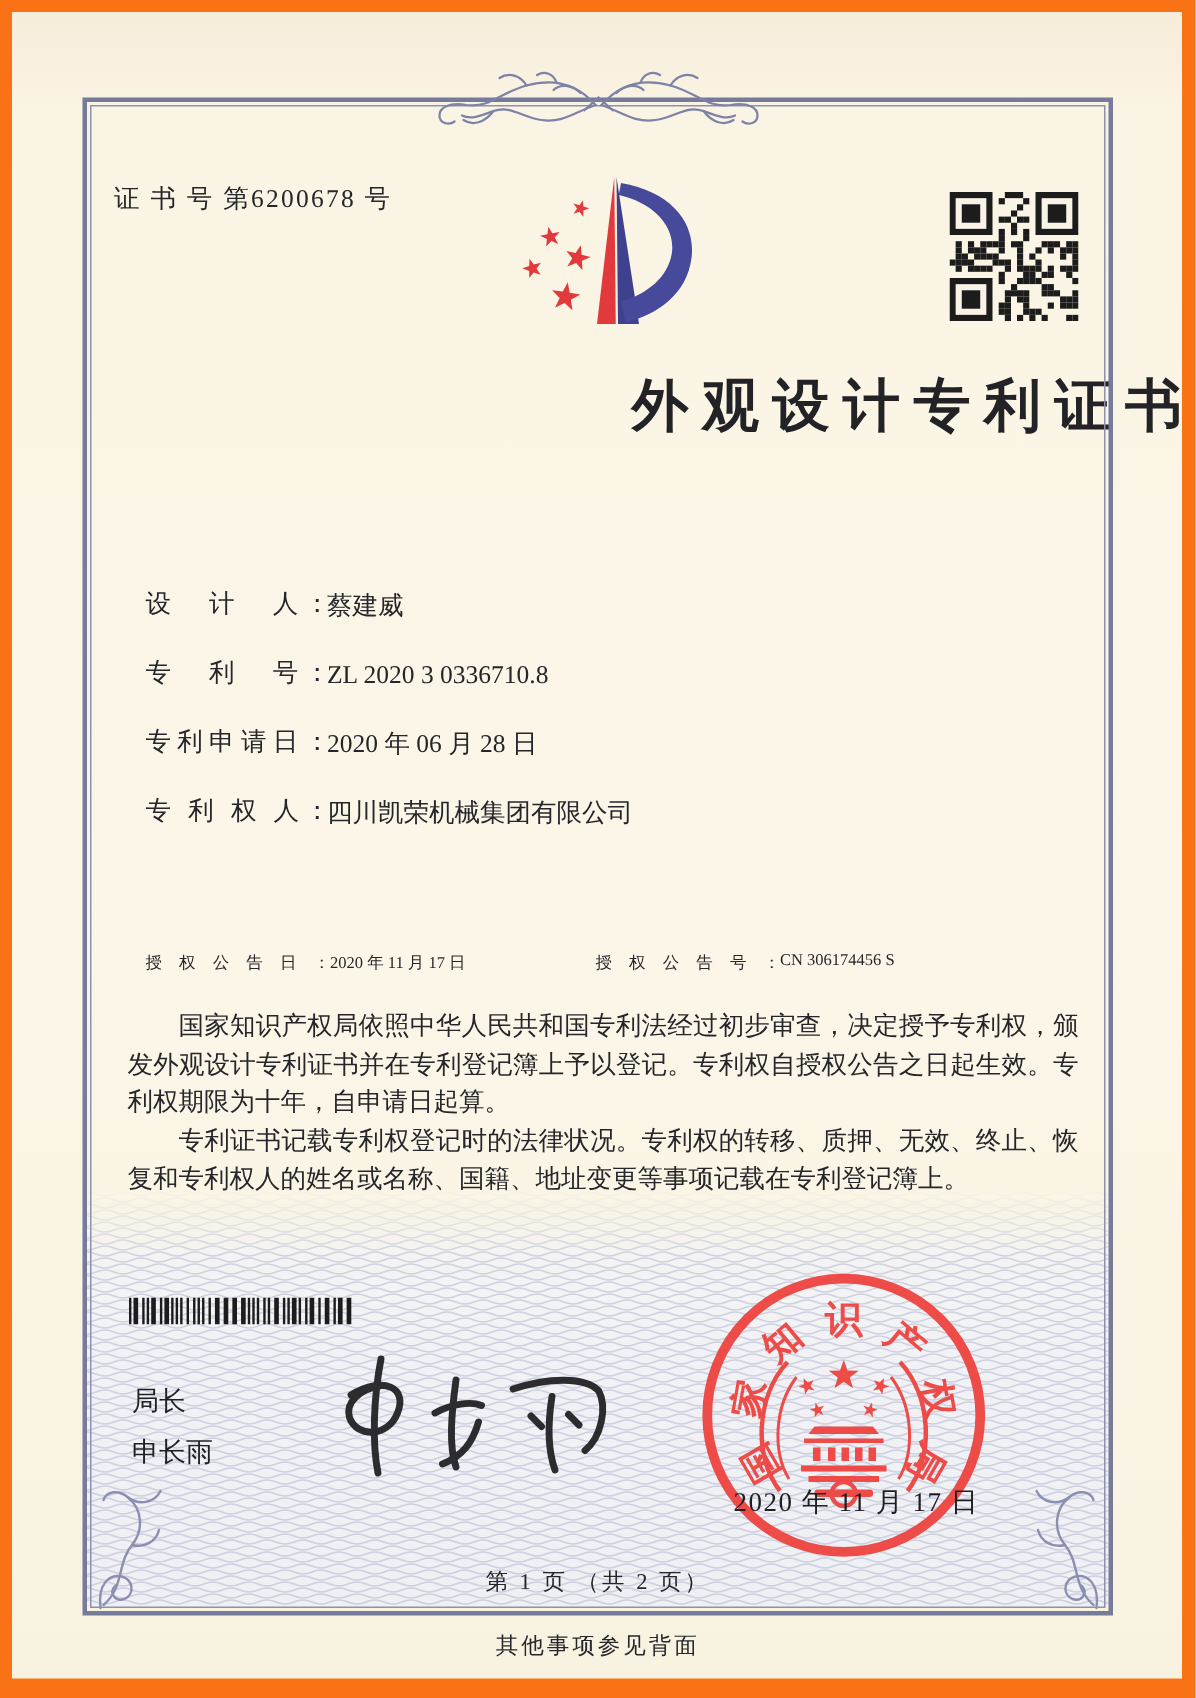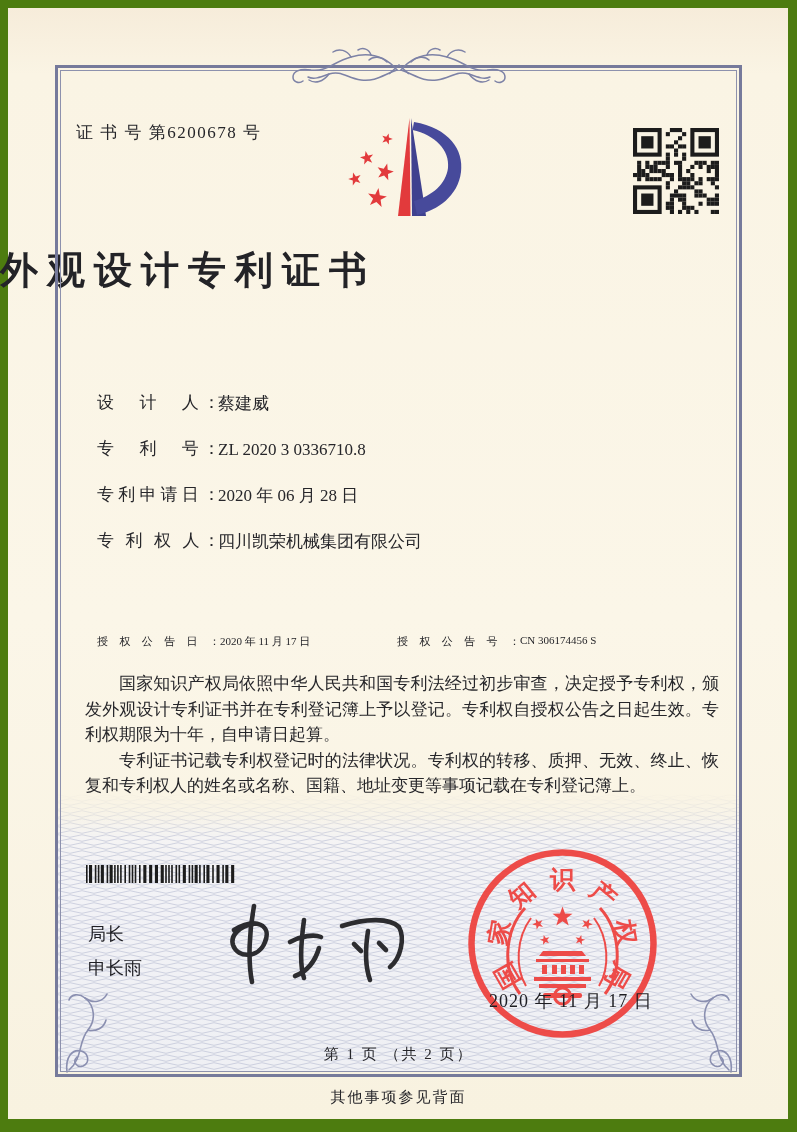--- a/index.html
+++ b/index.html
@@ -1,35 +1,35 @@
 <!DOCTYPE html>
 <html><head>
 <meta charset="utf-8">
 <style>
   html,body{margin:0;padding:0;}
-  .page{position:relative;width:797px;height:1132px;background:#4d7c0f;overflow:hidden;
+  .page{position:relative;width:797px;height:1132px;background:#f97316;overflow:hidden;
         font-family:"Liberation Serif","DejaVu Serif",serif;color:#26262a;}
   .paper{position:absolute;left:8px;top:8px;right:9px;bottom:13px;
          background:linear-gradient(180deg,#f6ecda 0%,#faf4e4 6%,#fbf6e8 55%,#f8f2e0 100%);}
   
   .border-outer{position:absolute;left:55px;top:65px;width:687px;height:1012px;
                 border:3px solid #767a9b;box-sizing:border-box;z-index:5;pointer-events:none;}
   .border-inner{position:absolute;left:2px;top:2px;right:2px;bottom:2px;border:1px solid #8d91ad;}
   
   .wave-band{position:absolute;left:58px;top:792px;width:681px;height:280px;z-index:1;
              background:linear-gradient(180deg,rgba(243,243,246,0) 0%,rgba(243,243,246,.85) 14%,#f2f2f6 40%,#eff0f4 100%);
              -webkit-mask-image:linear-gradient(180deg,transparent 0,#000 46px);
              mask-image:linear-gradient(180deg,transparent 0,#000 46px);}
   .wave-band svg{position:absolute;left:0;top:0;}
   .top-ornament{position:absolute;left:50%;top:44px;transform:translateX(-50%);z-index:6;}
   .corner-orn{position:absolute;z-index:4;}
   .cert-no{position:absolute;left:76px;top:121px;font-size:17px;letter-spacing:1.5px;z-index:3;}
   .logo{position:absolute;left:330px;top:112px;z-index:3;}
   .qr{position:absolute;left:633px;top:128px;z-index:3;}
-  .title{position:absolute;left:0;width:100%;top:245px;text-align:left;font-size:38px;
+  .title{position:absolute;left:0;width:100%;top:245px;text-align:right;font-size:38px;
          font-weight:600;letter-spacing:9px;color:#232327;z-index:3;}
   .field-row{position:absolute;left:97px;width:630px;display:flex;font-size:17px;z-index:3;}
   .field-label{flex:0 0 123px;text-align:justify;text-align-last:justify;white-space:pre;}
   .field-value{margin-left:-2px;max-width:506px;line-height:26px;}
   .grant-row{position:absolute;left:97px;top:634px;width:630px;height:24px;font-size:11px;z-index:3;}
   .grant-pair{position:absolute;display:flex;}
   .gp1{left:0;} .gp2{left:300px;}
   .paragraphs{position:absolute;left:85px;top:671px;width:634px;z-index:3;}
   .paragraphs p{margin:0;font-size:17px;line-height:25.5px;text-indent:2em;text-align:justify;}
   .barcode{position:absolute;left:85px;top:865px;z-index:3;}

